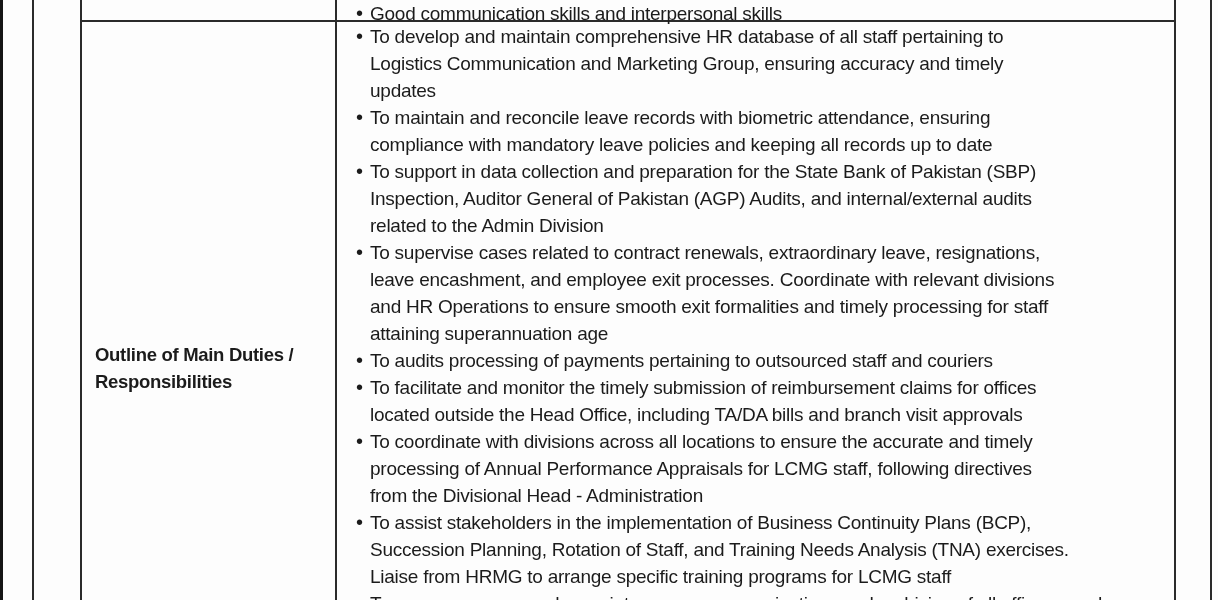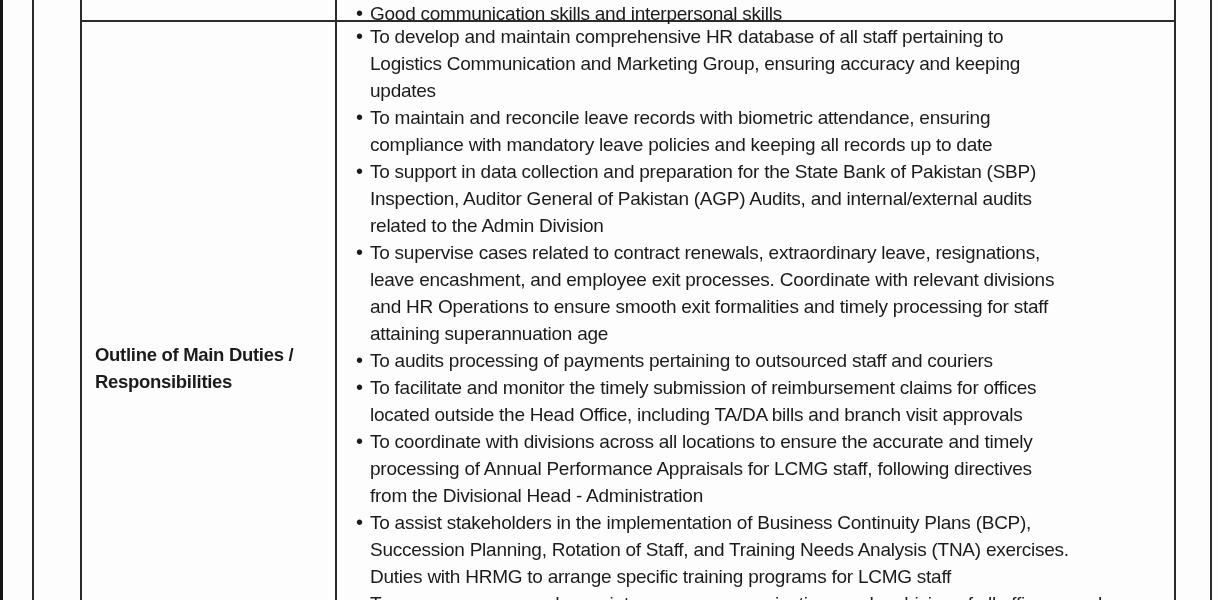--- a/index.html
+++ b/index.html
@@ -103,21 +103,21 @@
 
   <div class="label-cell">
     <div class="label-text">Outline of Main Duties /
 Responsibilities</div>
   </div>
 
   <div class="bullet-list" id="bullet-list">
       <div class="bullet-item">
         <span class="bullet-glyph">•</span>
         <div class="bullet-text">To develop and maintain comprehensive HR database of all staff pertaining to
-Logistics Communication and Marketing Group, ensuring accuracy and keeping
+Logistics Communication and Marketing Group, ensuring accuracy and timely
 updates</div>
       </div>
       <div class="bullet-item">
         <span class="bullet-glyph">•</span>
         <div class="bullet-text">To maintain and reconcile leave records with biometric attendance, ensuring
 compliance with mandatory leave policies and keeping all records up to date</div>
       </div>
       <div class="bullet-item">
         <span class="bullet-glyph">•</span>
         <div class="bullet-text">To support in data collection and preparation for the State Bank of Pakistan (SBP)
@@ -143,21 +143,21 @@
       <div class="bullet-item">
         <span class="bullet-glyph">•</span>
         <div class="bullet-text">To coordinate with divisions across all locations to ensure the accurate and timely
 processing of Annual Performance Appraisals for LCMG staff, following directives
 from the Divisional Head - Administration</div>
       </div>
       <div class="bullet-item">
         <span class="bullet-glyph">•</span>
         <div class="bullet-text">To assist stakeholders in the implementation of Business Continuity Plans (BCP),
 Succession Planning, Rotation of Staff, and Training Needs Analysis (TNA) exercises.
-Duties with HRMG to arrange specific training programs for LCMG staff</div>
+Liaise from HRMG to arrange specific training programs for LCMG staff</div>
       </div>
       <div class="bullet-item">
         <span class="bullet-glyph">•</span>
         <div class="bullet-text">To manage correspondence, inter-group communications and archiving of all office records</div>
       </div>
     </div>
 
 </div>
 
 </body></html>

